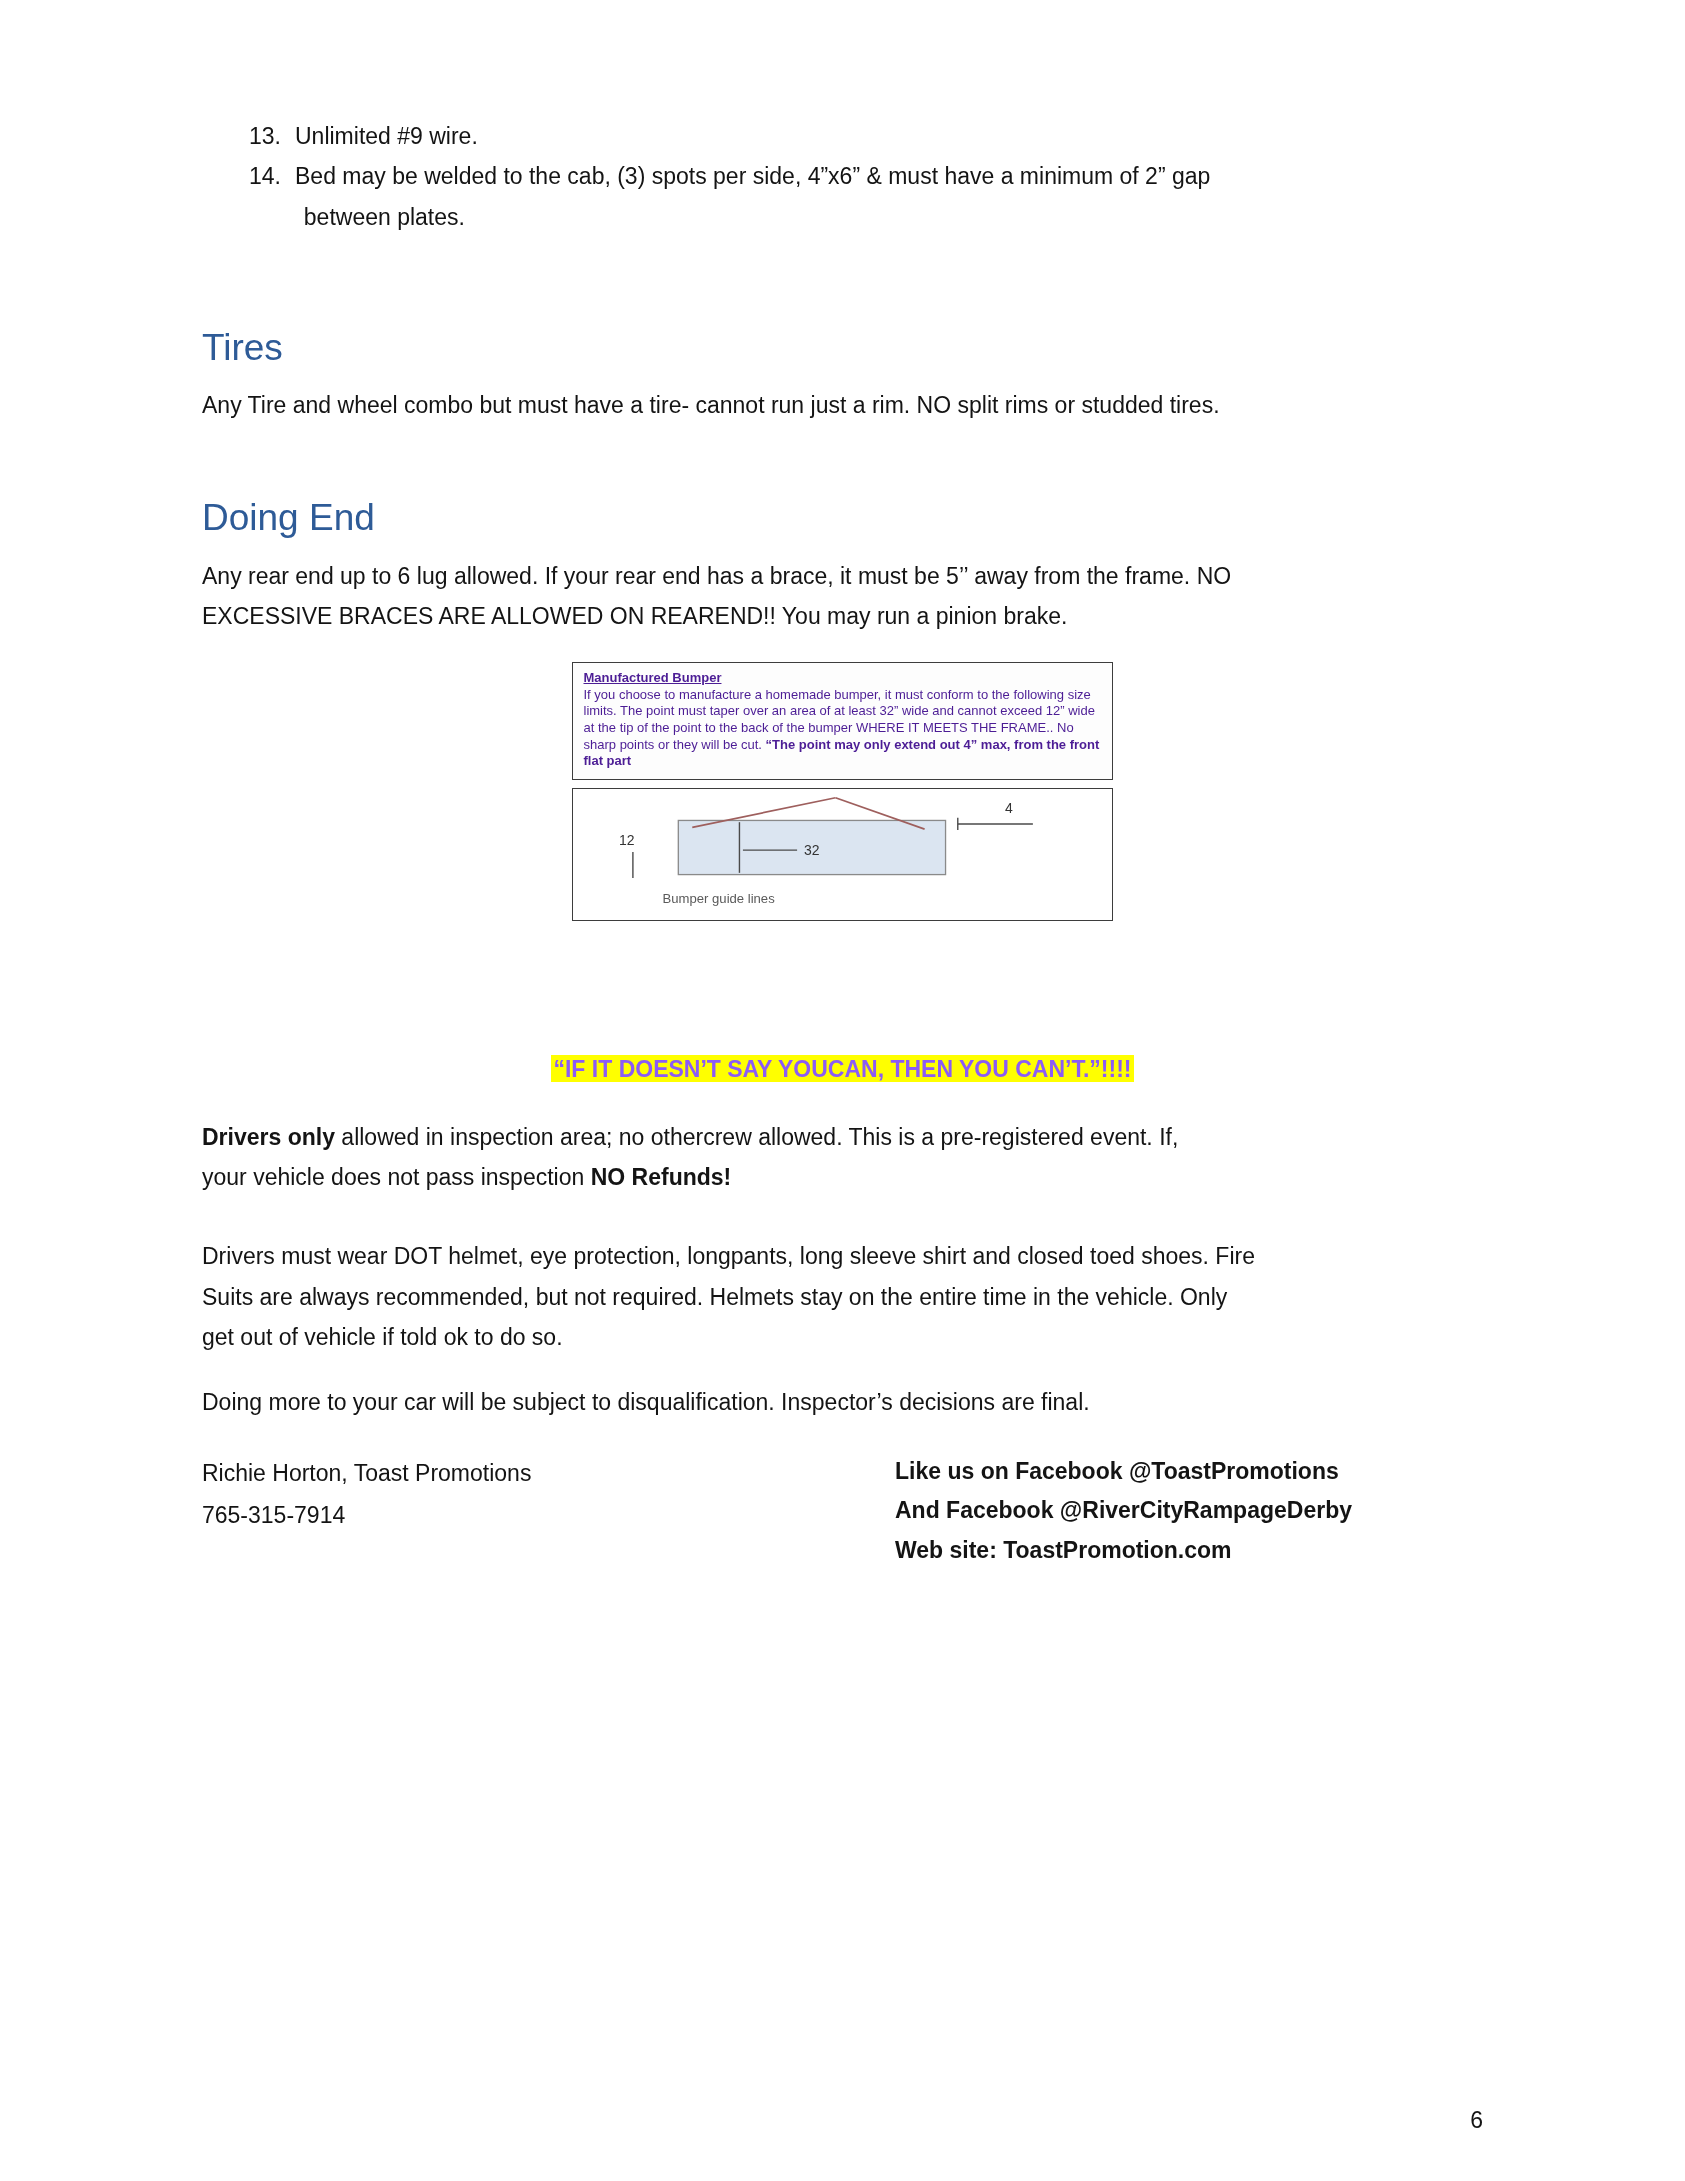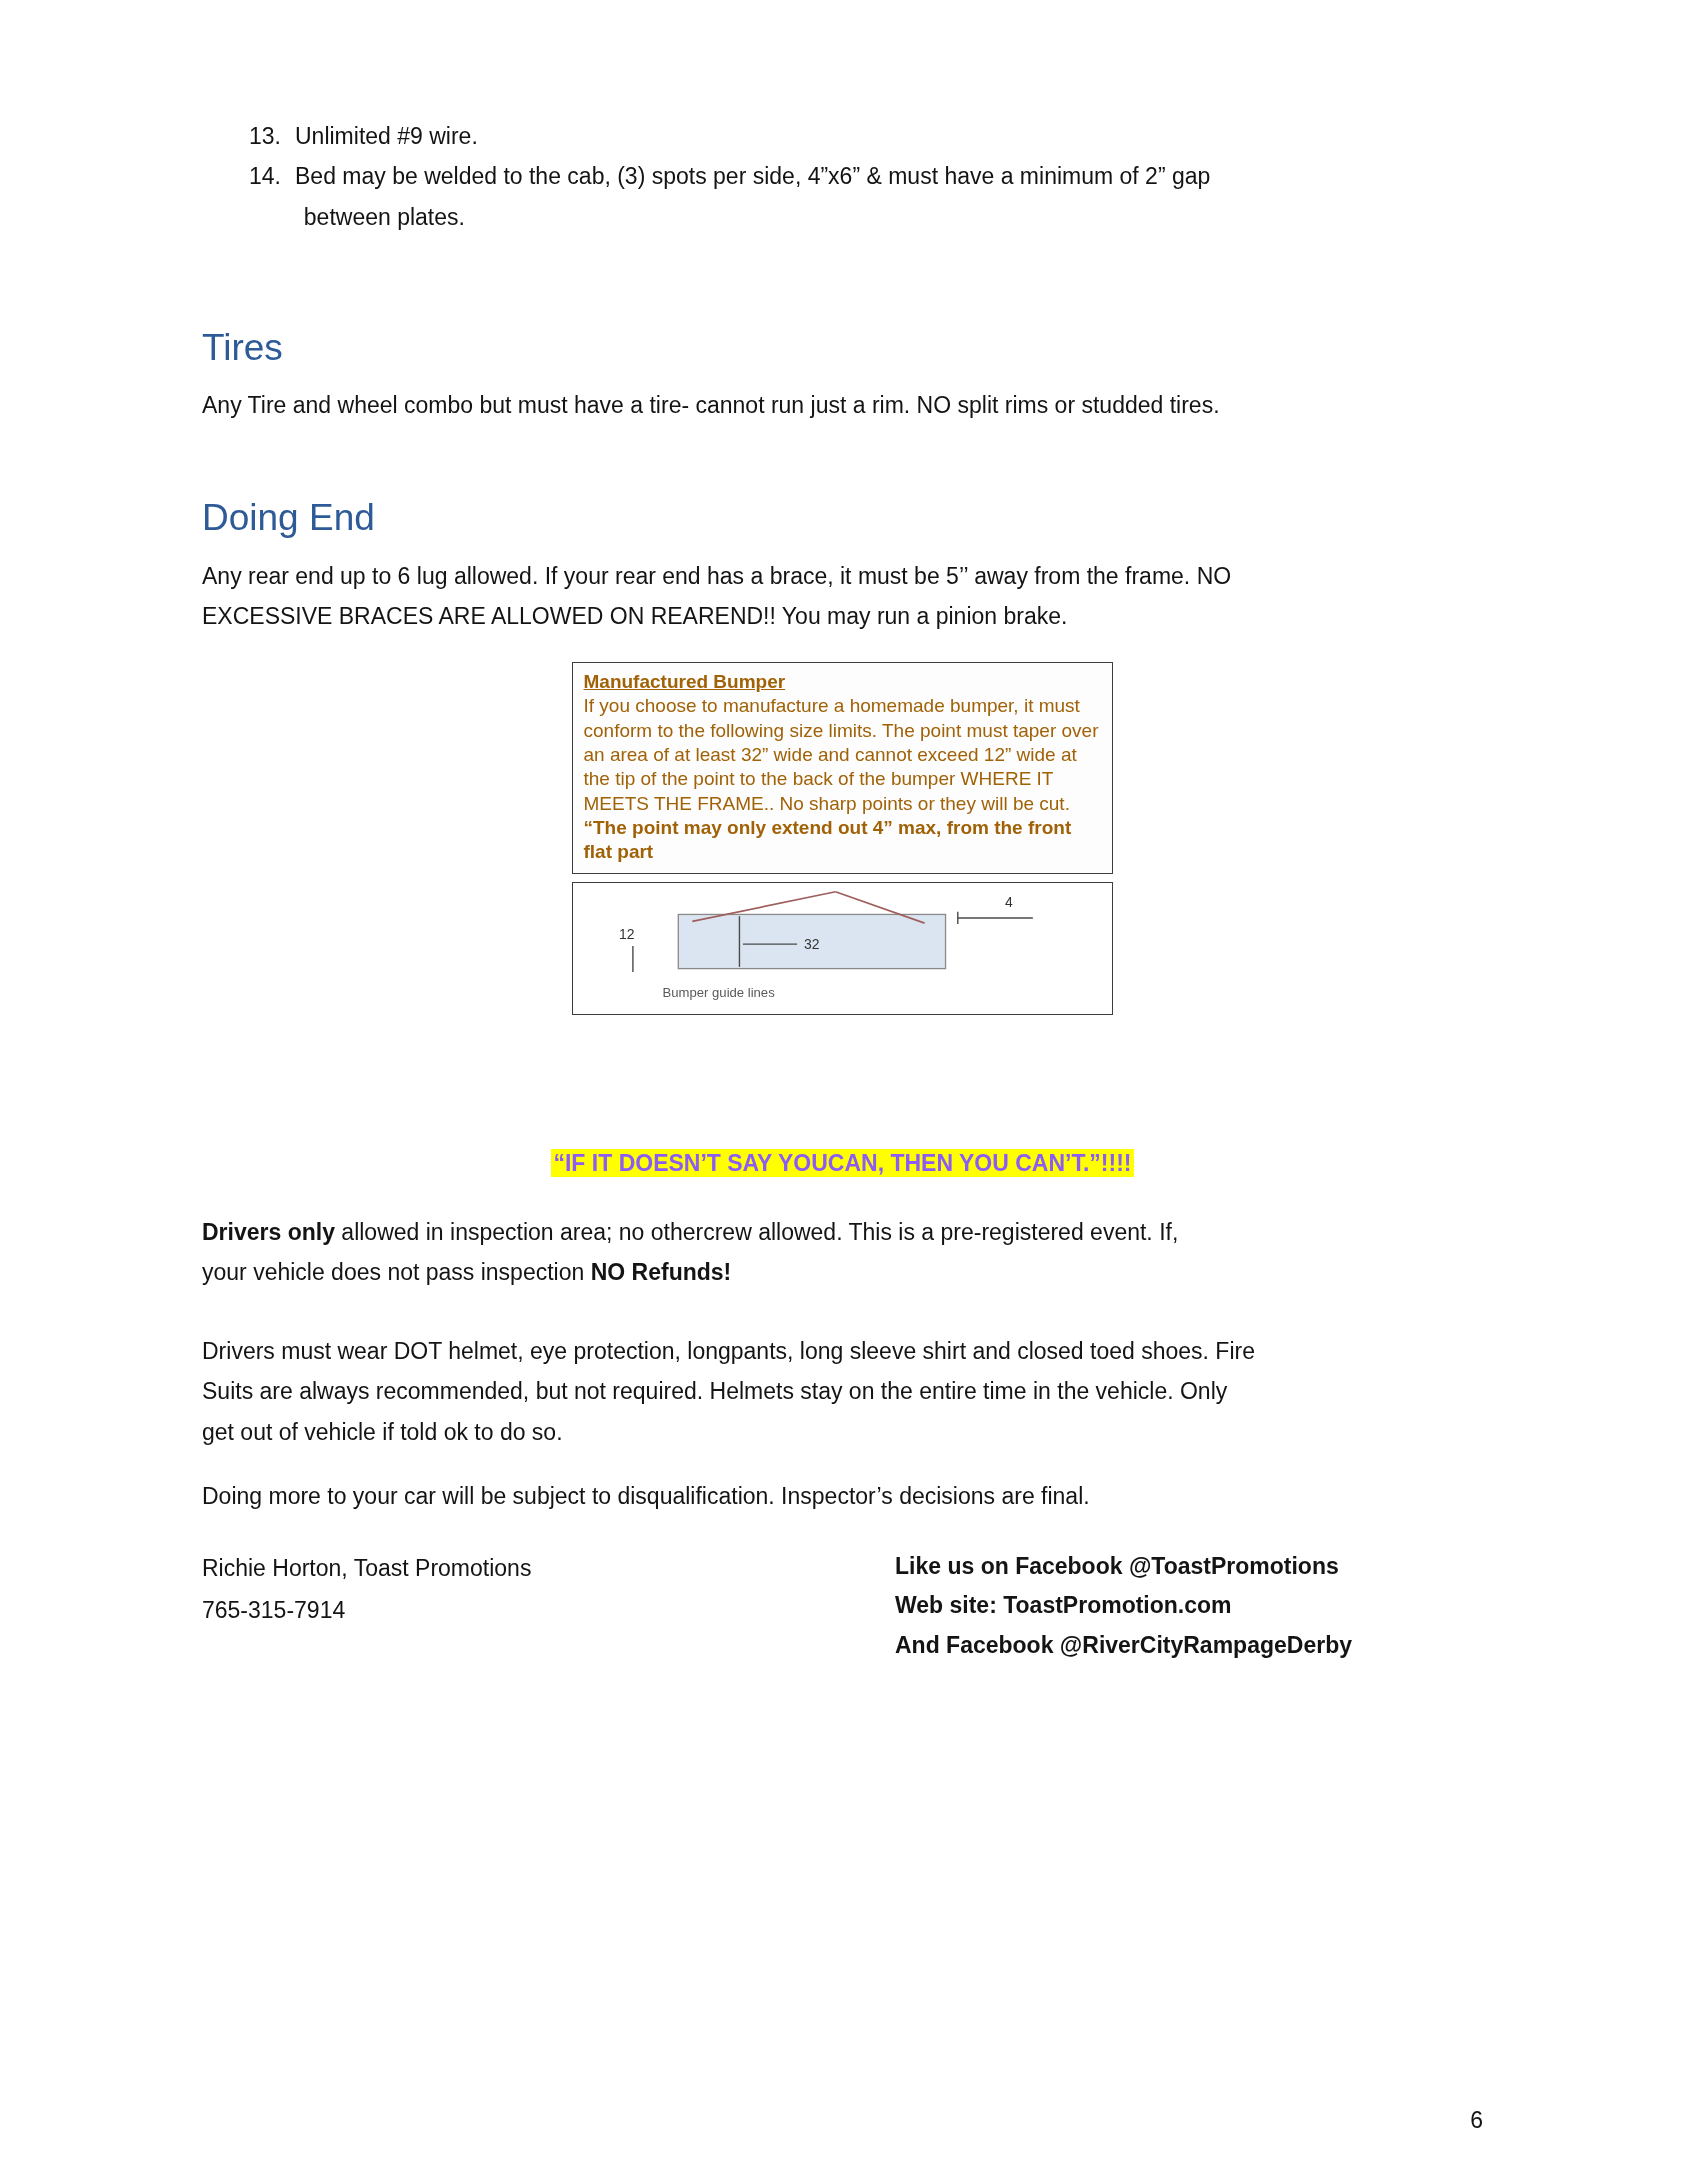--- a/index.html
+++ b/index.html
@@ -36,23 +36,23 @@
   .h-rear  { margin-top: 70px;  margin-bottom: 14px; }
 
   .body-par { margin: 0; }
 
   
   .bumper-figure { width: 541px; margin: 26px auto 0 auto; }
   .fig-textbox {
     border: 1.8px solid #3d3d3d;
     background: #fdfdfd;
     padding: 7px 10.5px 8.8px 10.5px;
-    font-size: 19px;
+    font-size: 13px;
     line-height: 1.28;
-    color: #a16207;
+    color: #4c1d95;
   }
   .fig-title { font-weight: 700; text-decoration: underline; display: block; }
   .fig-bold { font-weight: 700; }
   .fig-diagram {
     border: 1.8px solid #3d3d3d;
     background: #ffffff;
     margin-top: 8px;
     height: 133px;
   }
   .fig-diagram svg { display:block; width: 100%; height: 100%; }
@@ -163,21 +163,21 @@
 
   <p class="body-par par-disq">Doing more to your car will be subject to disqualification. Inspector’s decisions are final.</p>
 
   <div class="contact-row">
     <div class="contact-left">
       <div>Richie Horton, Toast Promotions</div>
       <div>765-315-7914</div>
     </div>
     <div class="contact-right">
       <div>Like us on Facebook @ToastPromotions</div>
+      <div>And Facebook @RiverCityRampageDerby</div>
       <div>Web site: ToastPromotion.com</div>
-      <div>And Facebook @RiverCityRampageDerby</div>
     </div>
   </div>
 
   <div class="page-number">6</div>
 
 </div>
 
 
 </body></html>

